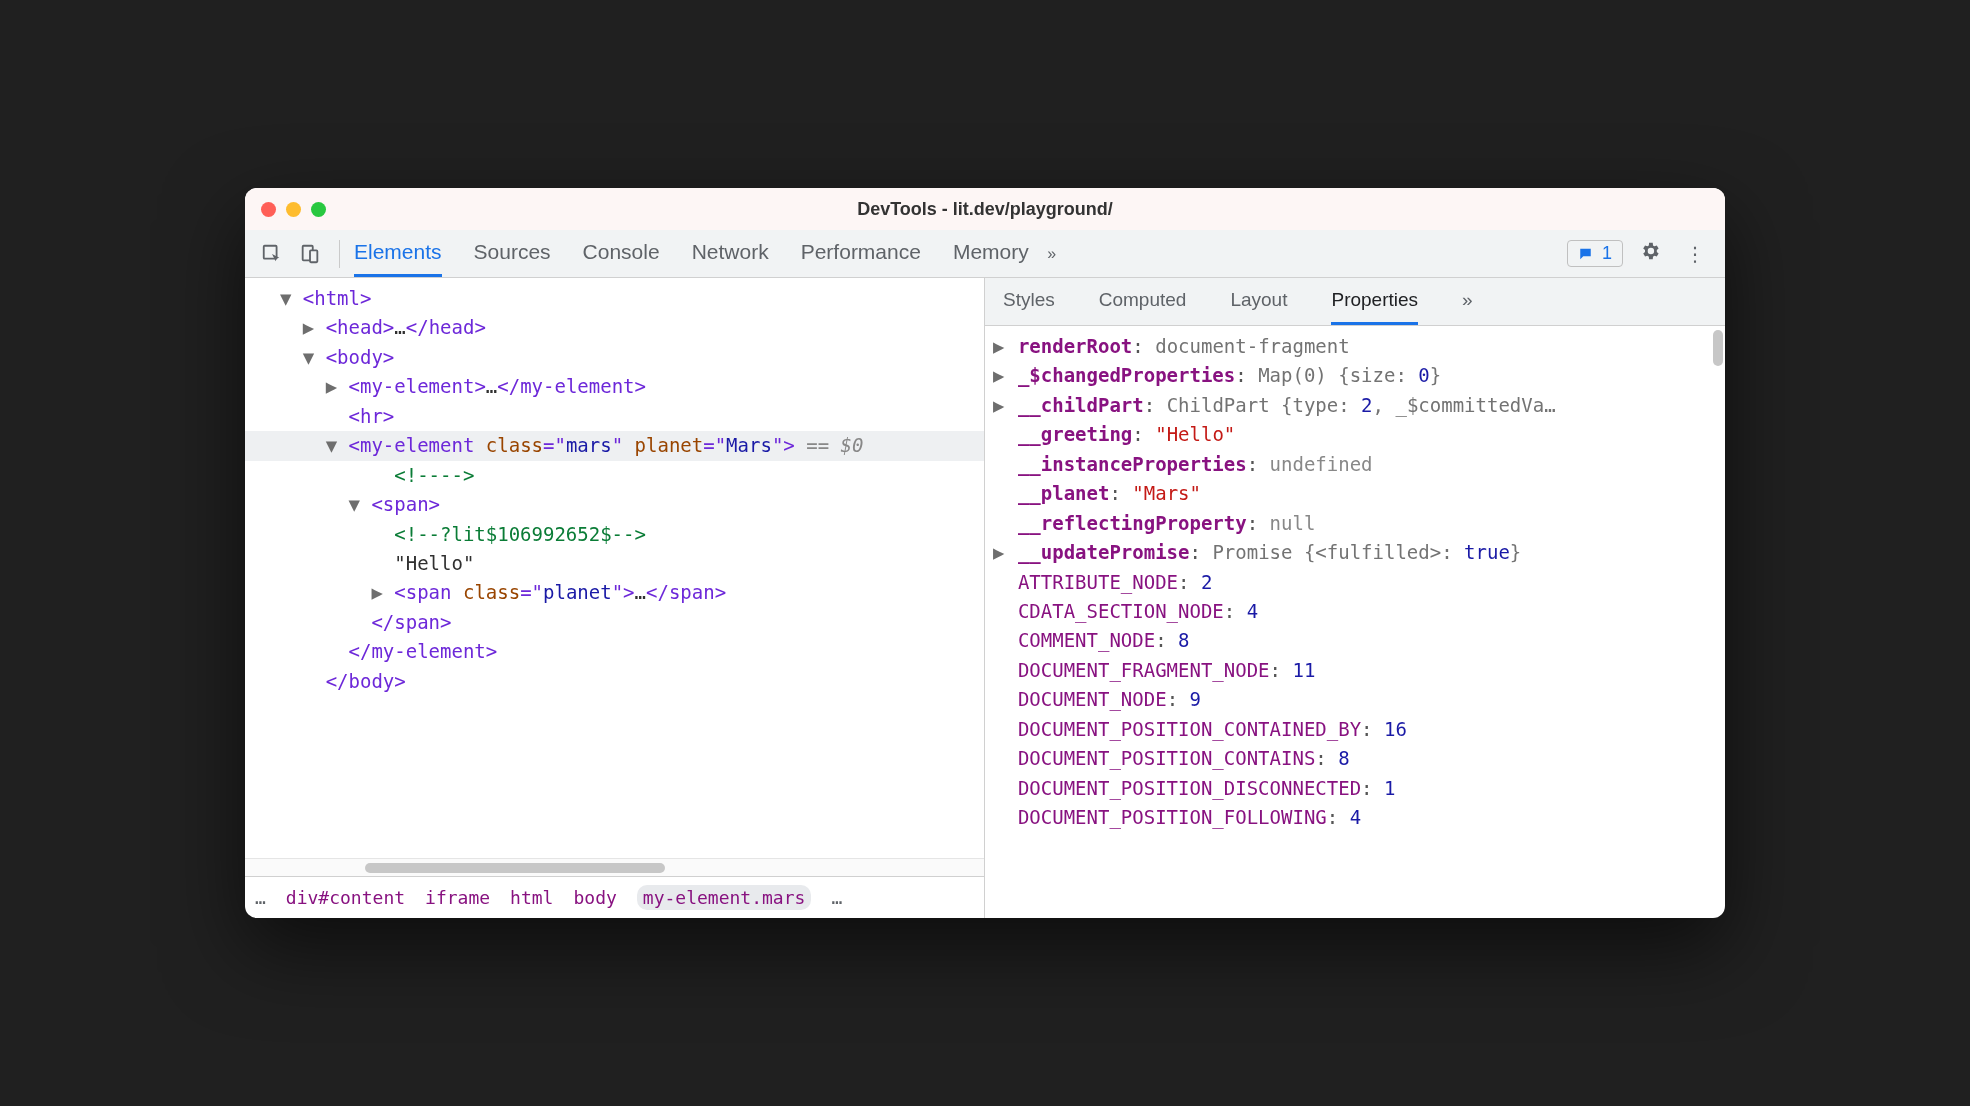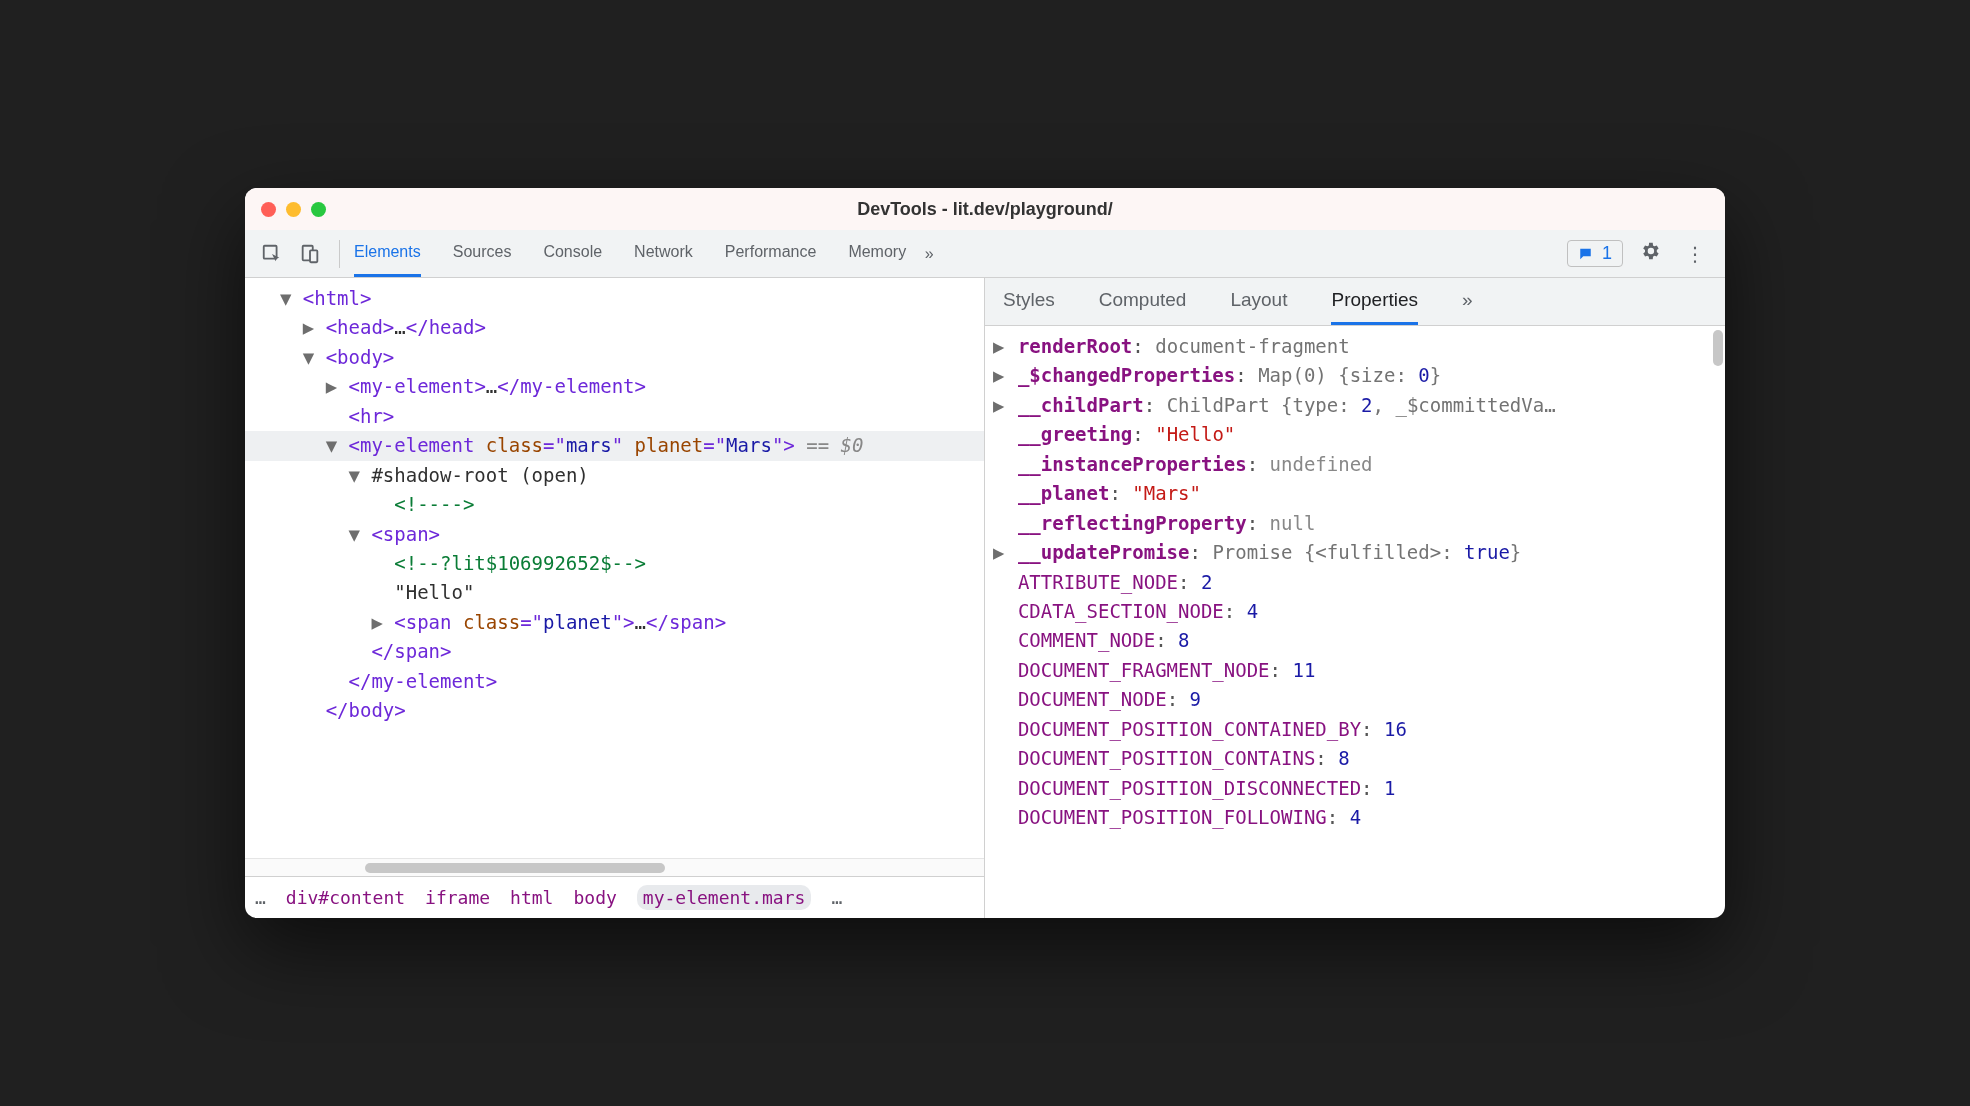--- a/index.html
+++ b/index.html
@@ -42,21 +42,21 @@
   padding: 0 12px;
   gap: 8px;
 }
 .tool-icon {
   width: 30px; height: 30px;
   display: flex; align-items: center; justify-content: center;
   color: #5f6368;
   cursor: pointer;
 }
 .toolbar .divider { width: 1px; height: 28px; background: #cacaca; margin: 0 6px; }
-.tabs { display: flex; gap: 32px; font-size: 16px; color: #5f6368; height: 100%; align-items: center; }
+.tabs { display: flex; gap: 32px; font-size: 21px; color: #5f6368; height: 100%; align-items: center; }
 .tabs .tab { cursor: pointer; height: 100%; display: flex; align-items: center; border-bottom: 3px solid transparent; }
 .tabs .tab.active { color: #1a73e8; border-bottom-color: #1a73e8; }
 .spacer { flex: 1; }
 .issues-badge {
   display: flex; align-items: center; gap: 6px;
   border: 1px solid #c0c0c0; border-radius: 4px;
   padding: 2px 10px; font-size: 18px; color: #1a73e8;
   cursor: pointer;
 }
 .issues-badge svg { fill: #1a73e8; }
@@ -201,21 +201,20 @@
 
   <div class="main">
     <div class="left">
       <div class="dom-tree" id="dom-tree">
           <div class="dom-line">  <span class="toggle">▼</span> <span class="tag">&lt;html&gt;</span></div>
           <div class="dom-line">    <span class="toggle">▶</span> <span class="tag">&lt;head&gt;</span><span class="txt">…</span><span class="tag">&lt;/head&gt;</span></div>
           <div class="dom-line">    <span class="toggle">▼</span> <span class="tag">&lt;body&gt;</span></div>
           <div class="dom-line">      <span class="toggle">▶</span> <span class="tag">&lt;my-element&gt;</span><span class="txt">…</span><span class="tag">&lt;/my-element&gt;</span></div>
           <div class="dom-line">        <span class="tag">&lt;hr&gt;</span></div>
           <div class="dom-line highlighted">      <span class="toggle">▼</span> <span class="tag">&lt;my-element </span><span class="attr-name">class</span><span class="tag">="</span><span class="attr-val">mars</span><span class="tag">" </span><span class="attr-name">planet</span><span class="tag">="</span><span class="attr-val">Mars</span><span class="tag">"&gt;</span><span class="gray"> == $0</span></div>
-          <div class="dom-line">        <span class="toggle">▼</span> <span class="txt">#shadow-root (open)</span></div>
           <div class="dom-line">            <span class="cmt">&lt;!----&gt;</span></div>
           <div class="dom-line">        <span class="toggle">▼</span> <span class="tag">&lt;span&gt;</span></div>
           <div class="dom-line">            <span class="cmt">&lt;!--?lit$106992652$--&gt;</span></div>
           <div class="dom-line">            <span class="txt">"Hello"</span></div>
           <div class="dom-line">          <span class="toggle">▶</span> <span class="tag">&lt;span </span><span class="attr-name">class</span><span class="tag">="</span><span class="attr-val">planet</span><span class="tag">"&gt;</span><span class="txt">…</span><span class="tag">&lt;/span&gt;</span></div>
           <div class="dom-line">          <span class="tag">&lt;/span&gt;</span></div>
           <div class="dom-line">        <span class="tag">&lt;/my-element&gt;</span></div>
           <div class="dom-line">      <span class="tag">&lt;/body&gt;</span></div>
         </div>
       <div class="hscroll">

